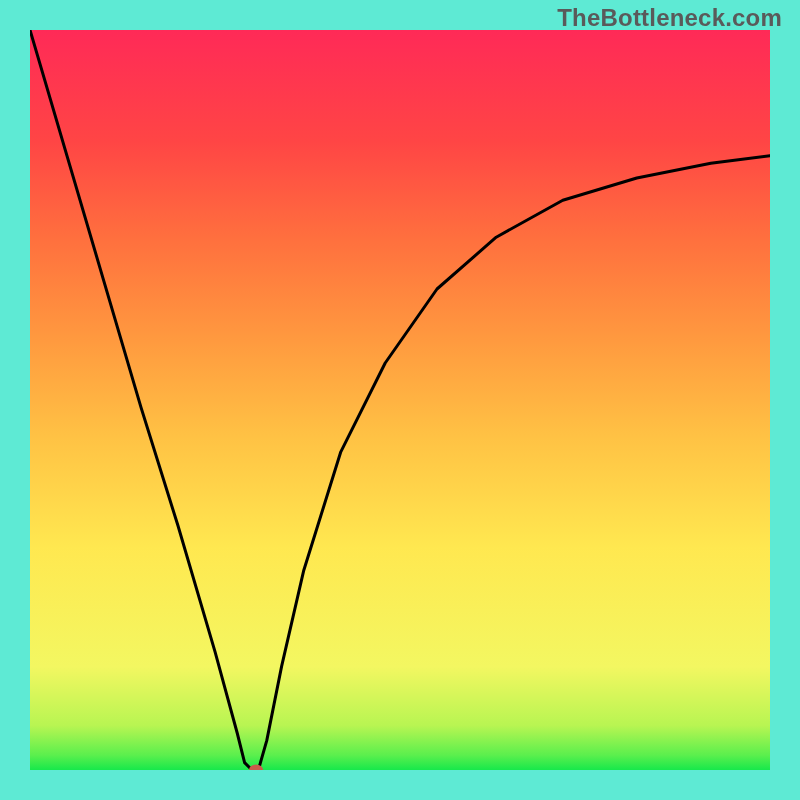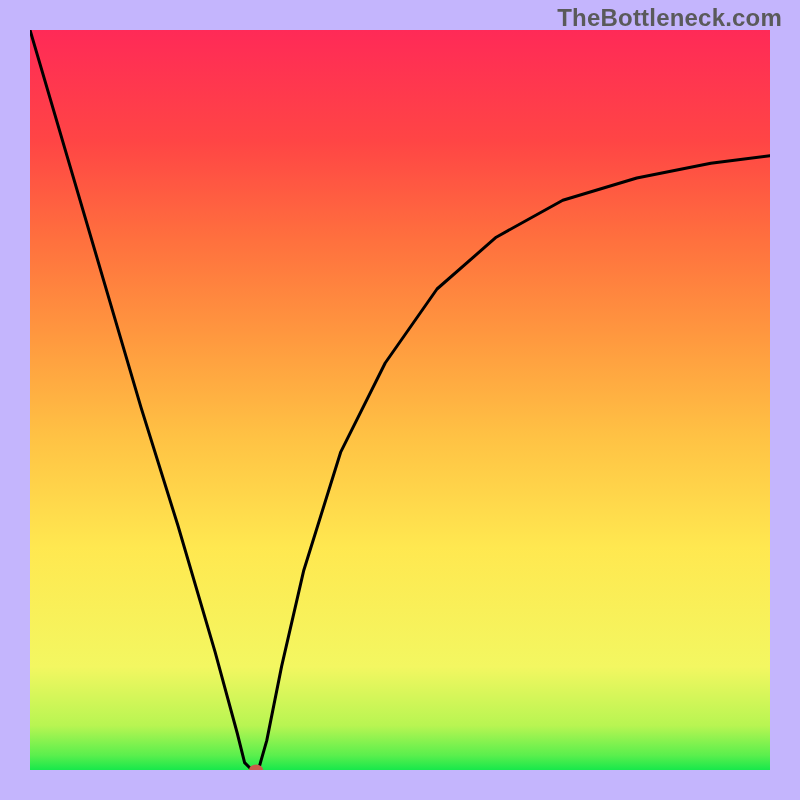--- a/index.html
+++ b/index.html
@@ -8,21 +8,21 @@
     width: 800px;
     height: 800px;
     background: #000;
     font-family: Arial, Helvetica, sans-serif;
     overflow: hidden;
   }
   .frame {
     position: relative;
     width: 800px;
     height: 800px;
-    background: #c4b5fd;
+    background: #5eead4;
   }
   .watermark {
     position: absolute;
     top: 4px;
     right: 18px;
     color: #5a5a5a;
     font-size: 24px;
     font-weight: 600;
     letter-spacing: 0.2px;
     user-select: none;

